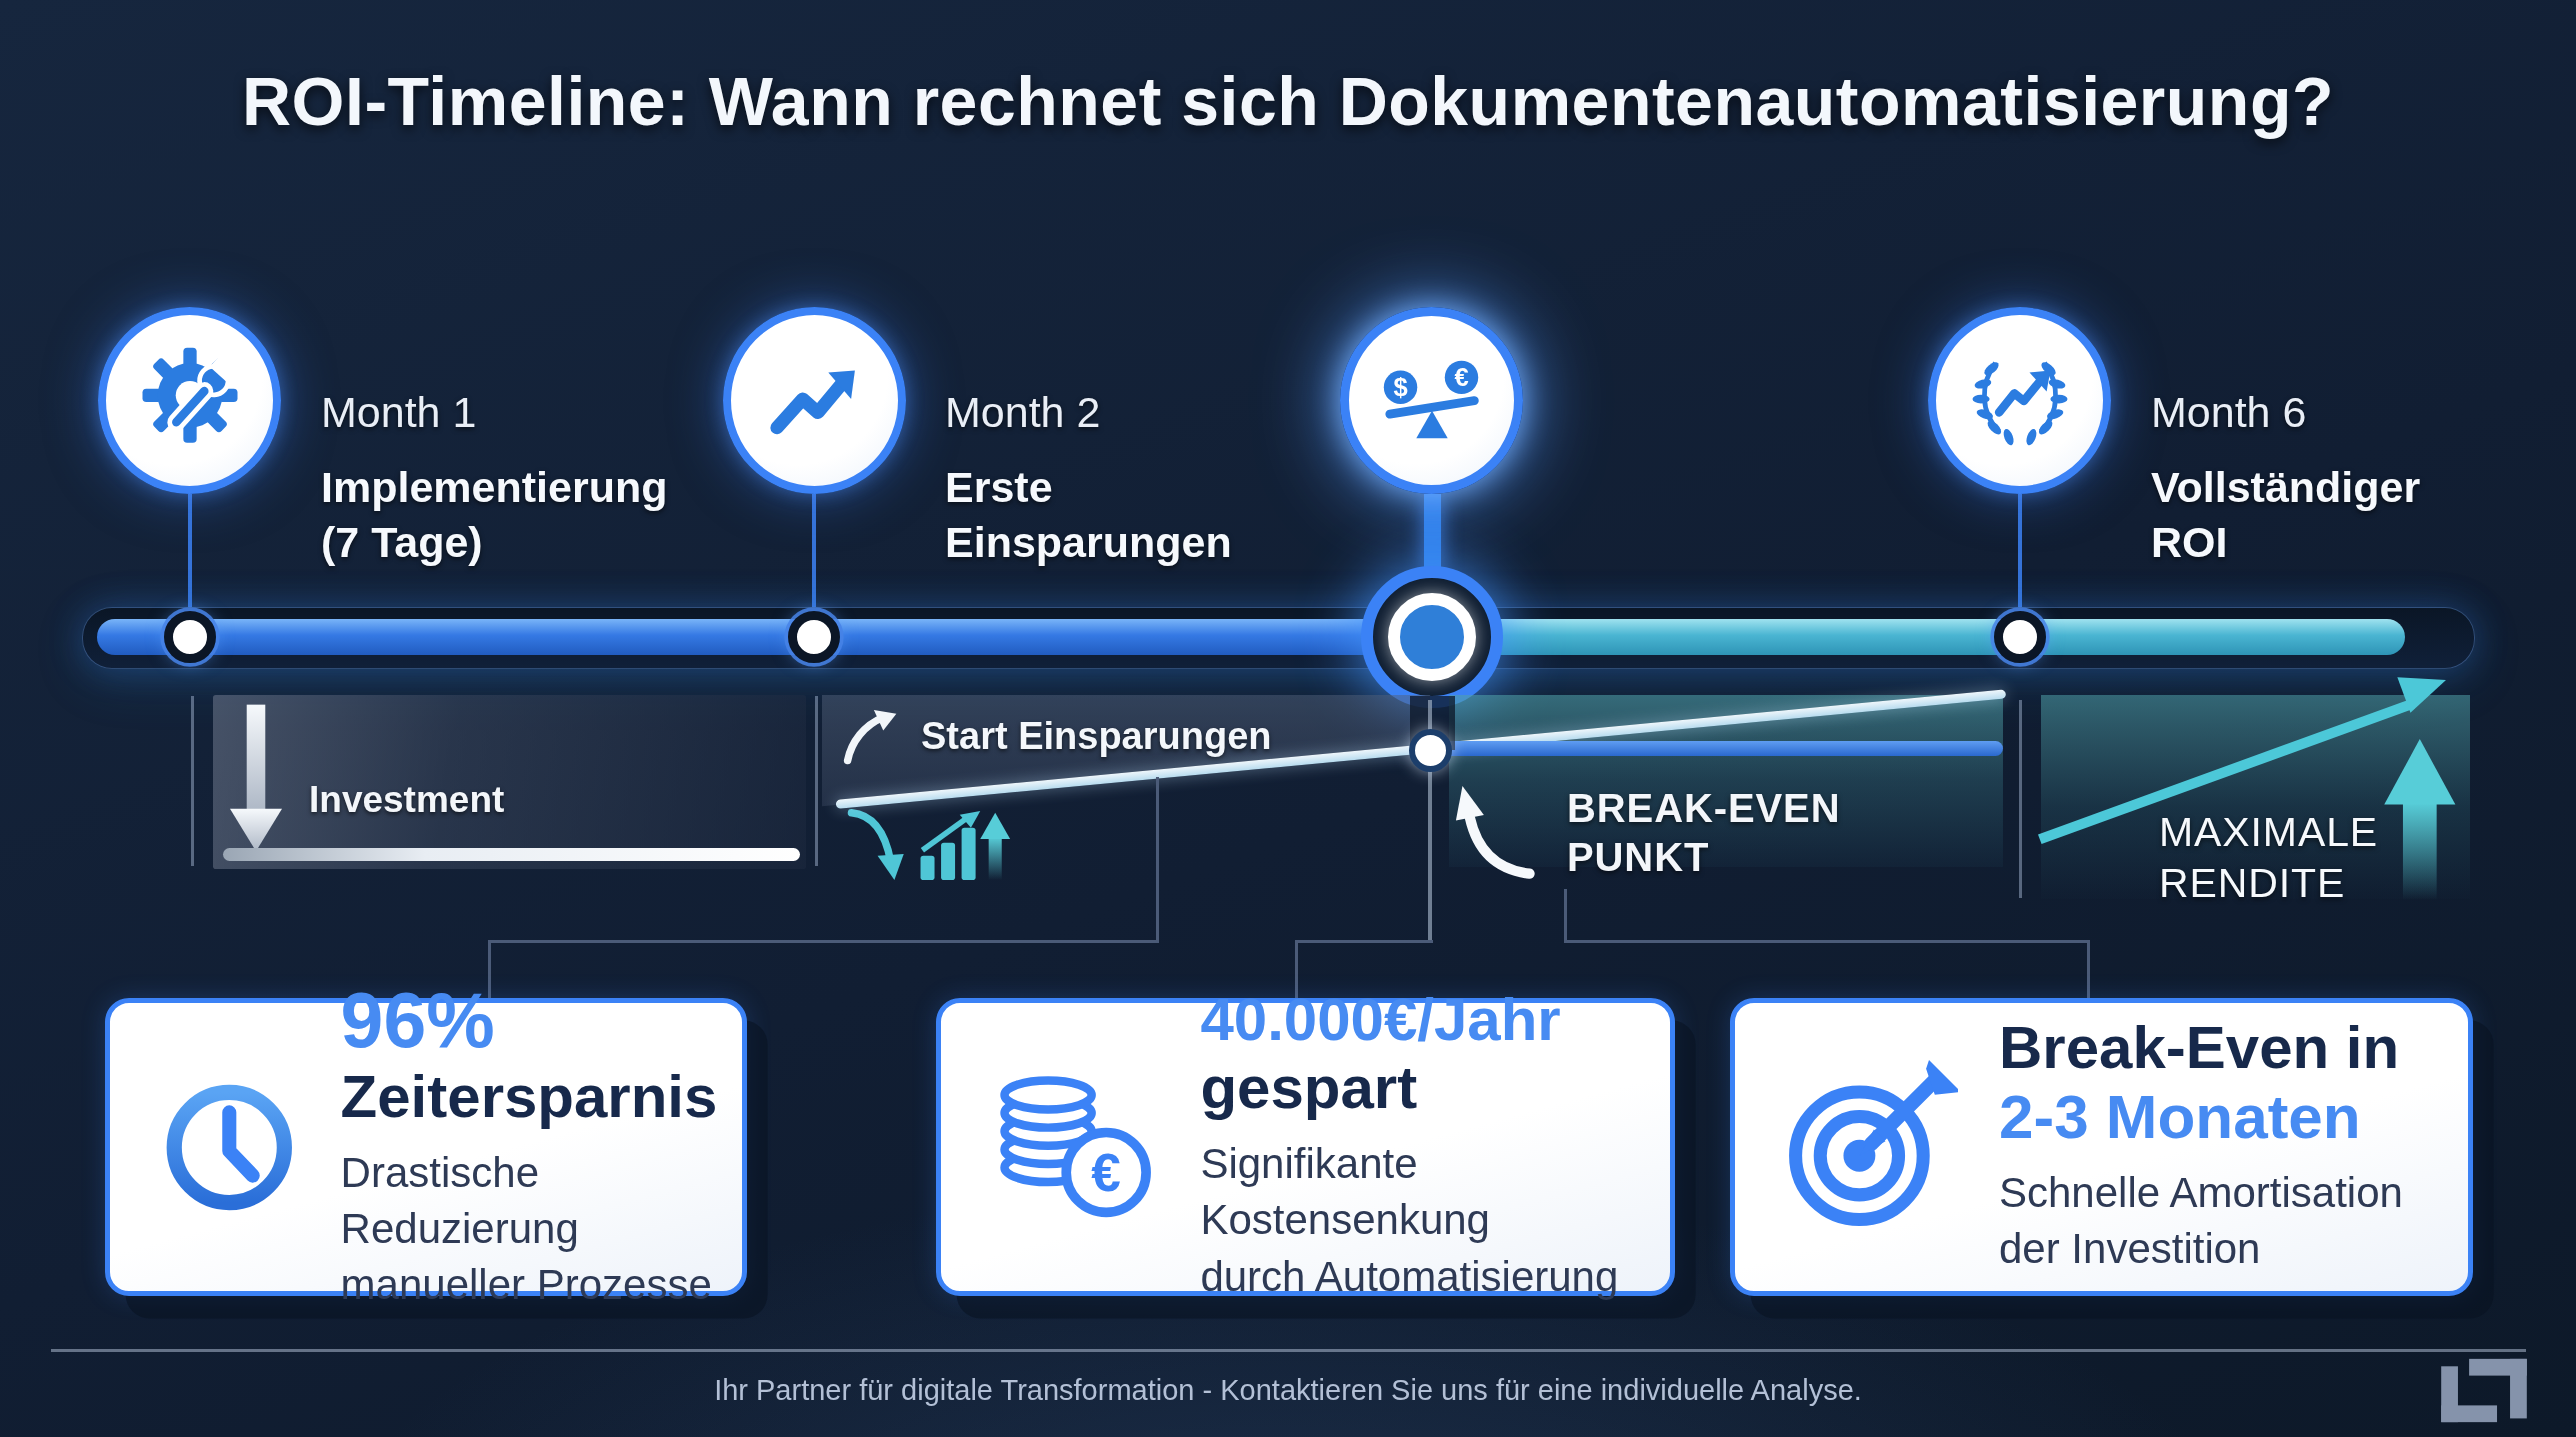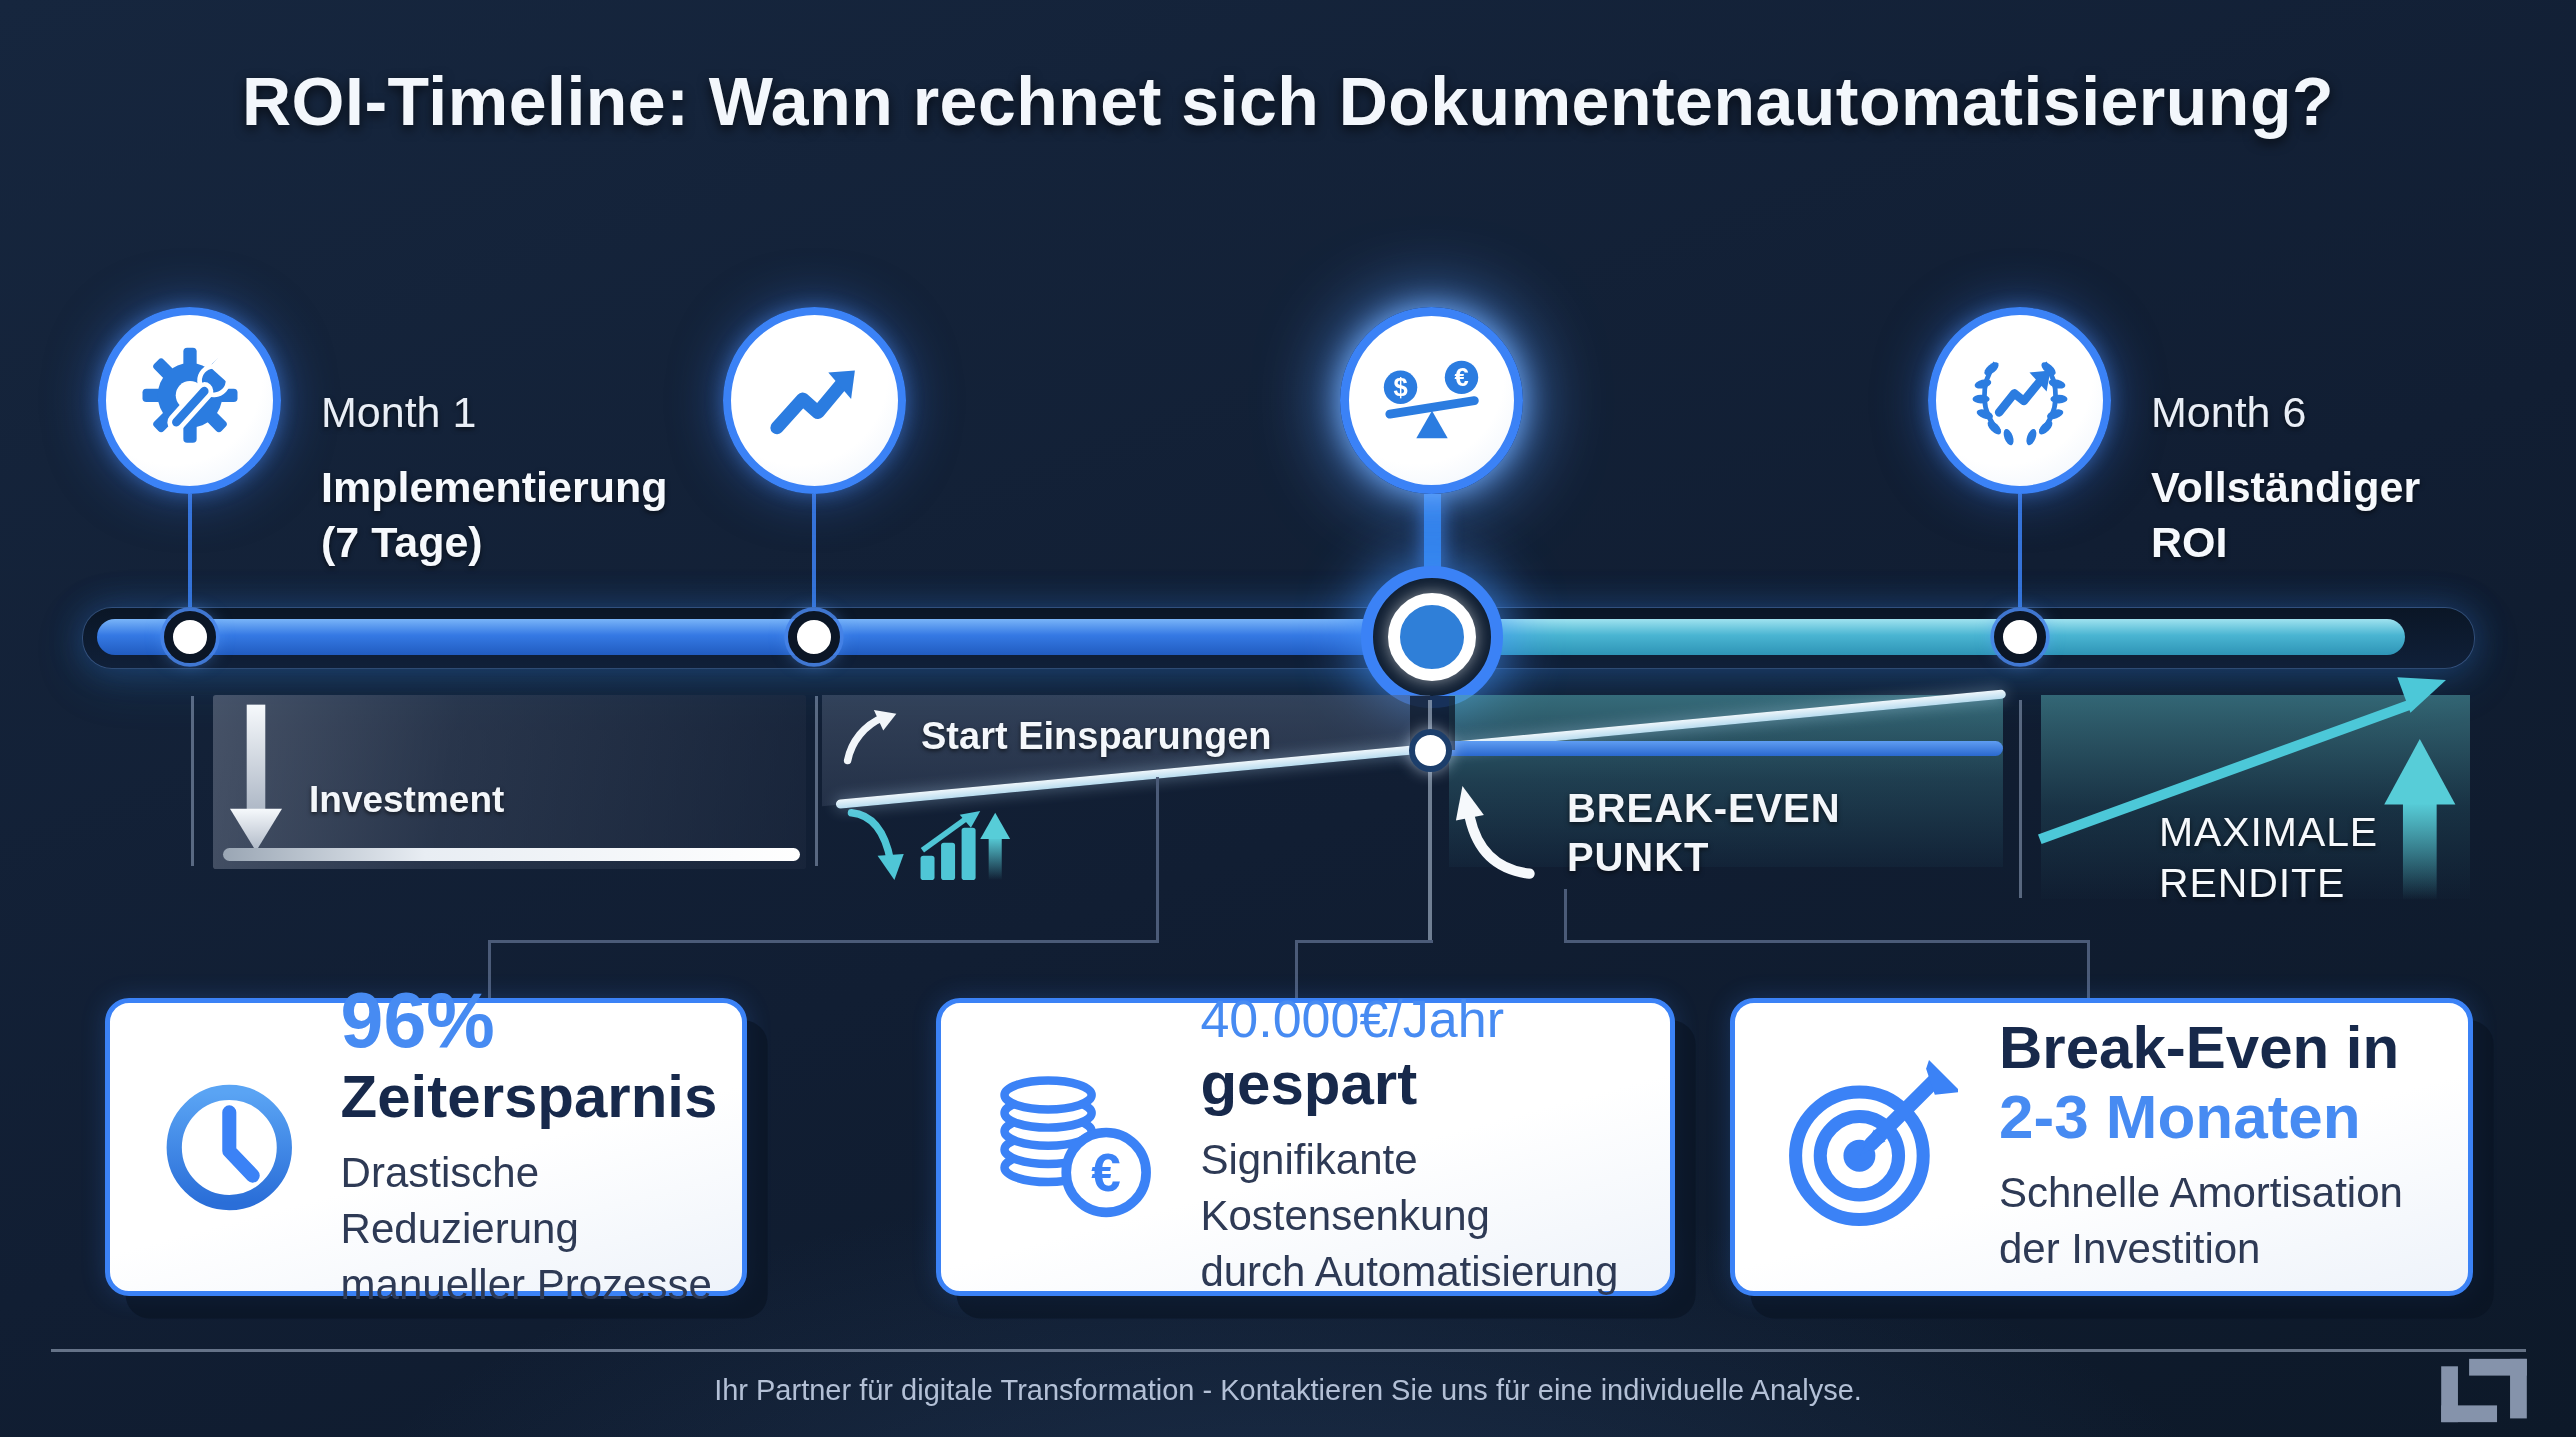--- a/index.html
+++ b/index.html
@@ -75,21 +75,21 @@
     color:#f6f9fc;text-shadow:0 1.9px 5.6px rgba(0,0,0,.6);}
   
   .conn{background:#4b5b78;}
   
   .card{box-sizing:border-box;top:998px;height:298px;border:5.6px solid #3b82f6;border-radius:24px;
     background:linear-gradient(165deg,#ffffff 55%,#eef3fa);
     box-shadow:20.6px 22.5px 0 rgba(9,18,33,.6),0 0 24px rgba(60,130,246,.22);
     display:flex;align-items:center;padding-left:49px;gap:41px;}
   .card-text{display:flex;flex-direction:column;}
   .hl1{font-size:77px;font-weight:700;color:#478bf2;line-height:1.02;}
-  .hl2{font-size:52px;font-weight:400;color:#478bf2;line-height:1.02;}
+  .hl2{font-size:60px;font-weight:700;color:#478bf2;line-height:1.02;}
   .hl3{font-size:62px;font-weight:700;color:#478bf2;line-height:1.02;margin-top:5.6px;}
   .hd{font-size:60px;font-weight:700;color:#17294b;line-height:1.05;margin-top:5.6px;}
   .hd3{font-size:60px;font-weight:700;color:#17294b;line-height:1.05;}
   .bd{font-size:42px;color:#2e3a55;line-height:1.34;margin-top:17px;}
   
   .f-divider{left:51px;top:1349px;width:2475px;height:2.8px;background:rgba(185,200,222,.5);}
   .f-text{left:0;right:0;top:1374px;text-align:center;font-size:29px;color:#b3c0d6;}
 </style>
 </head>
 <body>
@@ -130,20 +130,27 @@
       <div>Implementierung</div>
       <div>(7 Tage)</div>
     </div>
   </div>
 
   <div class="abs ms-circle" style="left:723px">
     <svg width="114" height="114" viewBox="0 0 120 120">
       <path d="M20 88 L47 58 L63 72 L88 42" stroke="#2b7ce0" stroke-width="14" fill="none" stroke-linecap="round" stroke-linejoin="round"></path>
       <polygon points="74,30 102,28 98,58" fill="#2b7ce0"></polygon>
     </svg>
+  </div>
+  <div class="abs ms-text" style="left:945px">
+    <div class="ms-month">Month 2</div>
+    <div class="ms-title">
+      <div>Erste</div>
+      <div>Einsparungen</div>
+    </div>
   </div>
 
   <div class="abs ms-circle big" style="left:1340px">
     <svg width="118" height="118" viewBox="0 0 120 120">
       <g transform="rotate(-9 60 66)">
           <rect x="12" y="62" width="96" height="9" rx="4.5" fill="#2b7ce0"></rect>
         </g>
       <polygon points="60,70 44,98 76,98" fill="#2b7ce0"></polygon>
       <circle cx="28" cy="46" r="17" fill="#2b7ce0"></circle>
       <text x="28" y="55" font-size="26" font-weight="bold" fill="#ffffff" text-anchor="middle">$</text>

